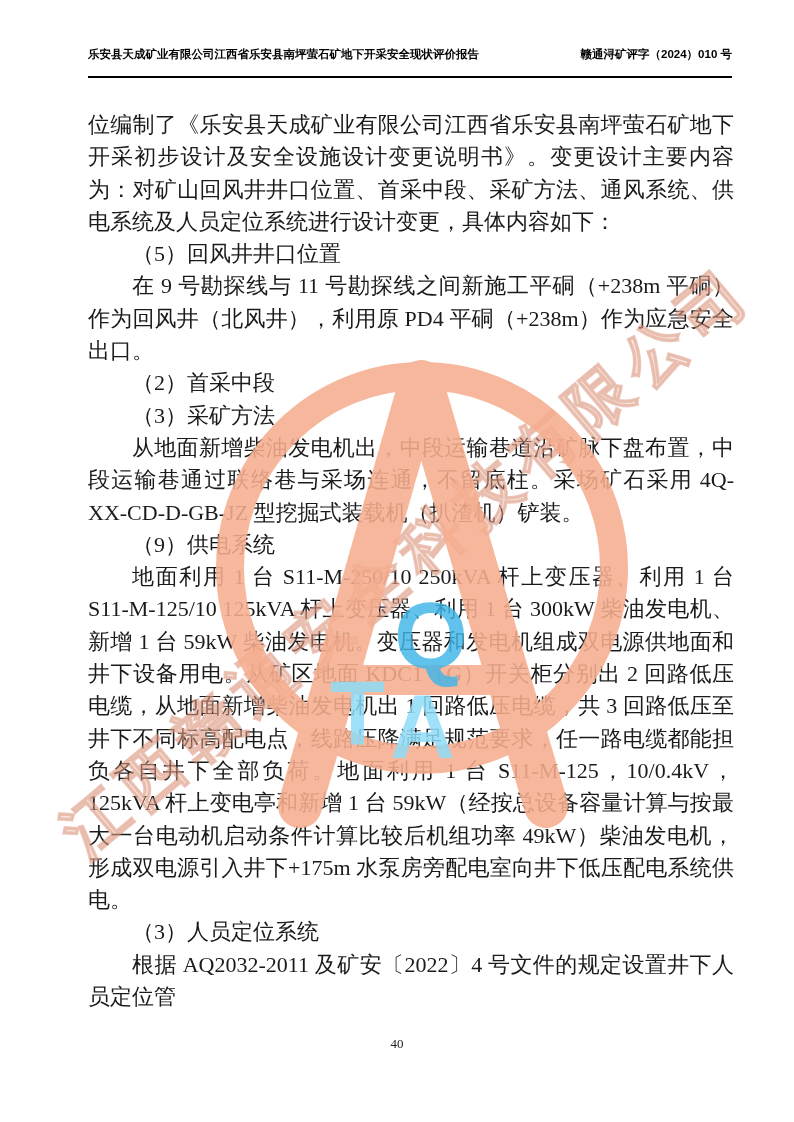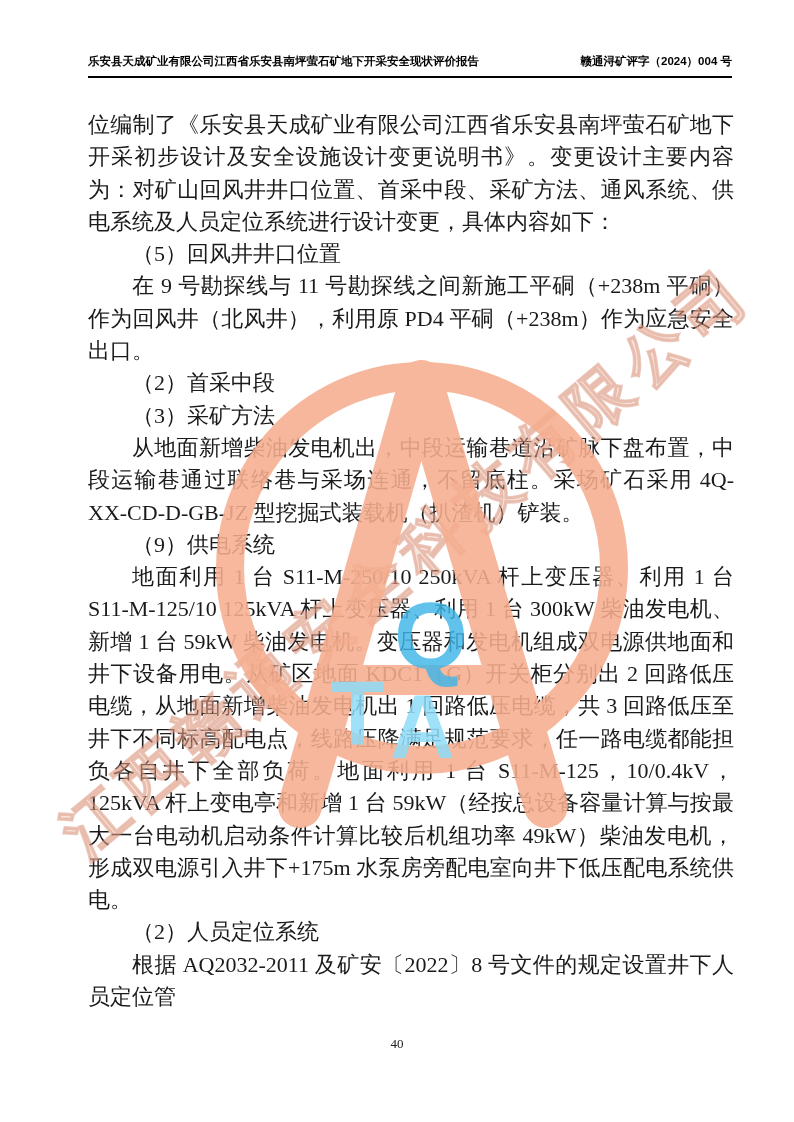--- a/index.html
+++ b/index.html
@@ -11,21 +11,21 @@
     font-family:"Liberation Serif","DejaVu Serif",serif;
     color:#1a1a1a;
   }
   
   #header{
     position:absolute;left:88px;top:54px;width:644px;height:24px;
     border-bottom:2px solid #000;
     display:flex;justify-content:space-between;align-items:flex-end;
     font-family:"Liberation Sans","DejaVu Sans",sans-serif;
     font-weight:bold;font-size:11.5px;color:#000;
-    padding-bottom:7px;box-sizing:border-box;
+    padding-bottom:14px;box-sizing:border-box;
   }
   
   #body-text{
     position:absolute;left:88px;top:109px;width:646px;
     font-size:22px;line-height:32.3px;
     text-align:justify;
   }
   #body-text p{margin:0;text-indent:2em;}
   #body-text p.no-indent{text-indent:0;}
   
@@ -51,34 +51,34 @@
   #wm-logo{position:absolute;left:0;top:0;}
   .q-letter{font-family:"Liberation Sans","DejaVu Sans",sans-serif;font-weight:bold;}
 </style>
 </head>
 <body>
 
 <div id="page">
 
   <div id="header">
     <span>乐安县天成矿业有限公司江西省乐安县南坪萤石矿地下开采安全现状评价报告</span>
-    <span>赣通浔矿评字（2024）004 号</span>
+    <span>赣通浔矿评字（2024）010 号</span>
   </div>
 
   <div id="body-text">
       <p class="no-indent">位编制了《乐安县天成矿业有限公司江西省乐安县南坪萤石矿地下开采初步设计及安全设施设计变更说明书》。变更设计主要内容为：对矿山回风井井口位置、首采中段、采矿方法、通风系统、供电系统及人员定位系统进行设计变更，具体内容如下：</p>
       <p>（5）回风井井口位置</p>
       <p>在 9 号勘探线与 11 号勘探线之间新施工平硐（+238m 平硐）作为回风井（北风井），利用原 PD4 平硐（+238m）作为应急安全出口。</p>
       <p>（2）首采中段</p>
       <p>（3）采矿方法</p>
       <p>从地面新增柴油发电机出，中段运输巷道沿矿脉下盘布置，中段运输巷通过联络巷与采场连通，不留底柱。采场矿石采用 4Q-XX-CD-D-GB-JZ 型挖掘式装载机（扒渣机）铲装。</p>
       <p>（9）供电系统</p>
       <p>地面利用 1 台 S11-M-250/10 250kVA 杆上变压器、利用 1 台 S11-M-125/10 125kVA 杆上变压器、利用 1 台 300kW 柴油发电机、新增 1 台 59kW 柴油发电机。变压器和发电机组成双电源供地面和井下设备用电。从矿区地面 KDC1（G）开关柜分别出 2 回路低压电缆，从地面新增柴油发电机出 1 回路低压电缆，共 3 回路低压至井下不同标高配电点，线路压降满足规范要求，任一路电缆都能担负各自井下全部负荷。地面利用 1 台 S11-M-125，10/0.4kV，125kVA 杆上变电亭和新增 1 台 59kW（经按总设备容量计算与按最大一台电动机启动条件计算比较后机组功率 49kW）柴油发电机，形成双电源引入井下+175m 水泵房旁配电室向井下低压配电系统供电。</p>
-      <p>（2）人员定位系统</p>
-      <p>根据 AQ2032-2011 及矿安〔2022〕8 号文件的规定设置井下人员定位管</p>
+      <p>（3）人员定位系统</p>
+      <p>根据 AQ2032-2011 及矿安〔2022〕4 号文件的规定设置井下人员定位管</p>
     </div>
 
   <div id="watermark">
     <div id="wm-company">江西赣通安全科技有限公司</div>
     <svg id="wm-logo" width="794" height="1122" viewBox="0 0 794 1122">
       <g opacity="0.88">
         <circle cx="422" cy="568" r="192" fill="none" stroke="#f6ae8f" stroke-width="28"></circle>
         <path d="M300 806 L421 382 L546 806" fill="none" stroke="#f6ae8f" stroke-width="44" stroke-linejoin="round" stroke-linecap="round"></path>
         <line x1="352" y1="680" x2="492" y2="680" stroke="#f6ae8f" stroke-width="30"></line>
       </g>

